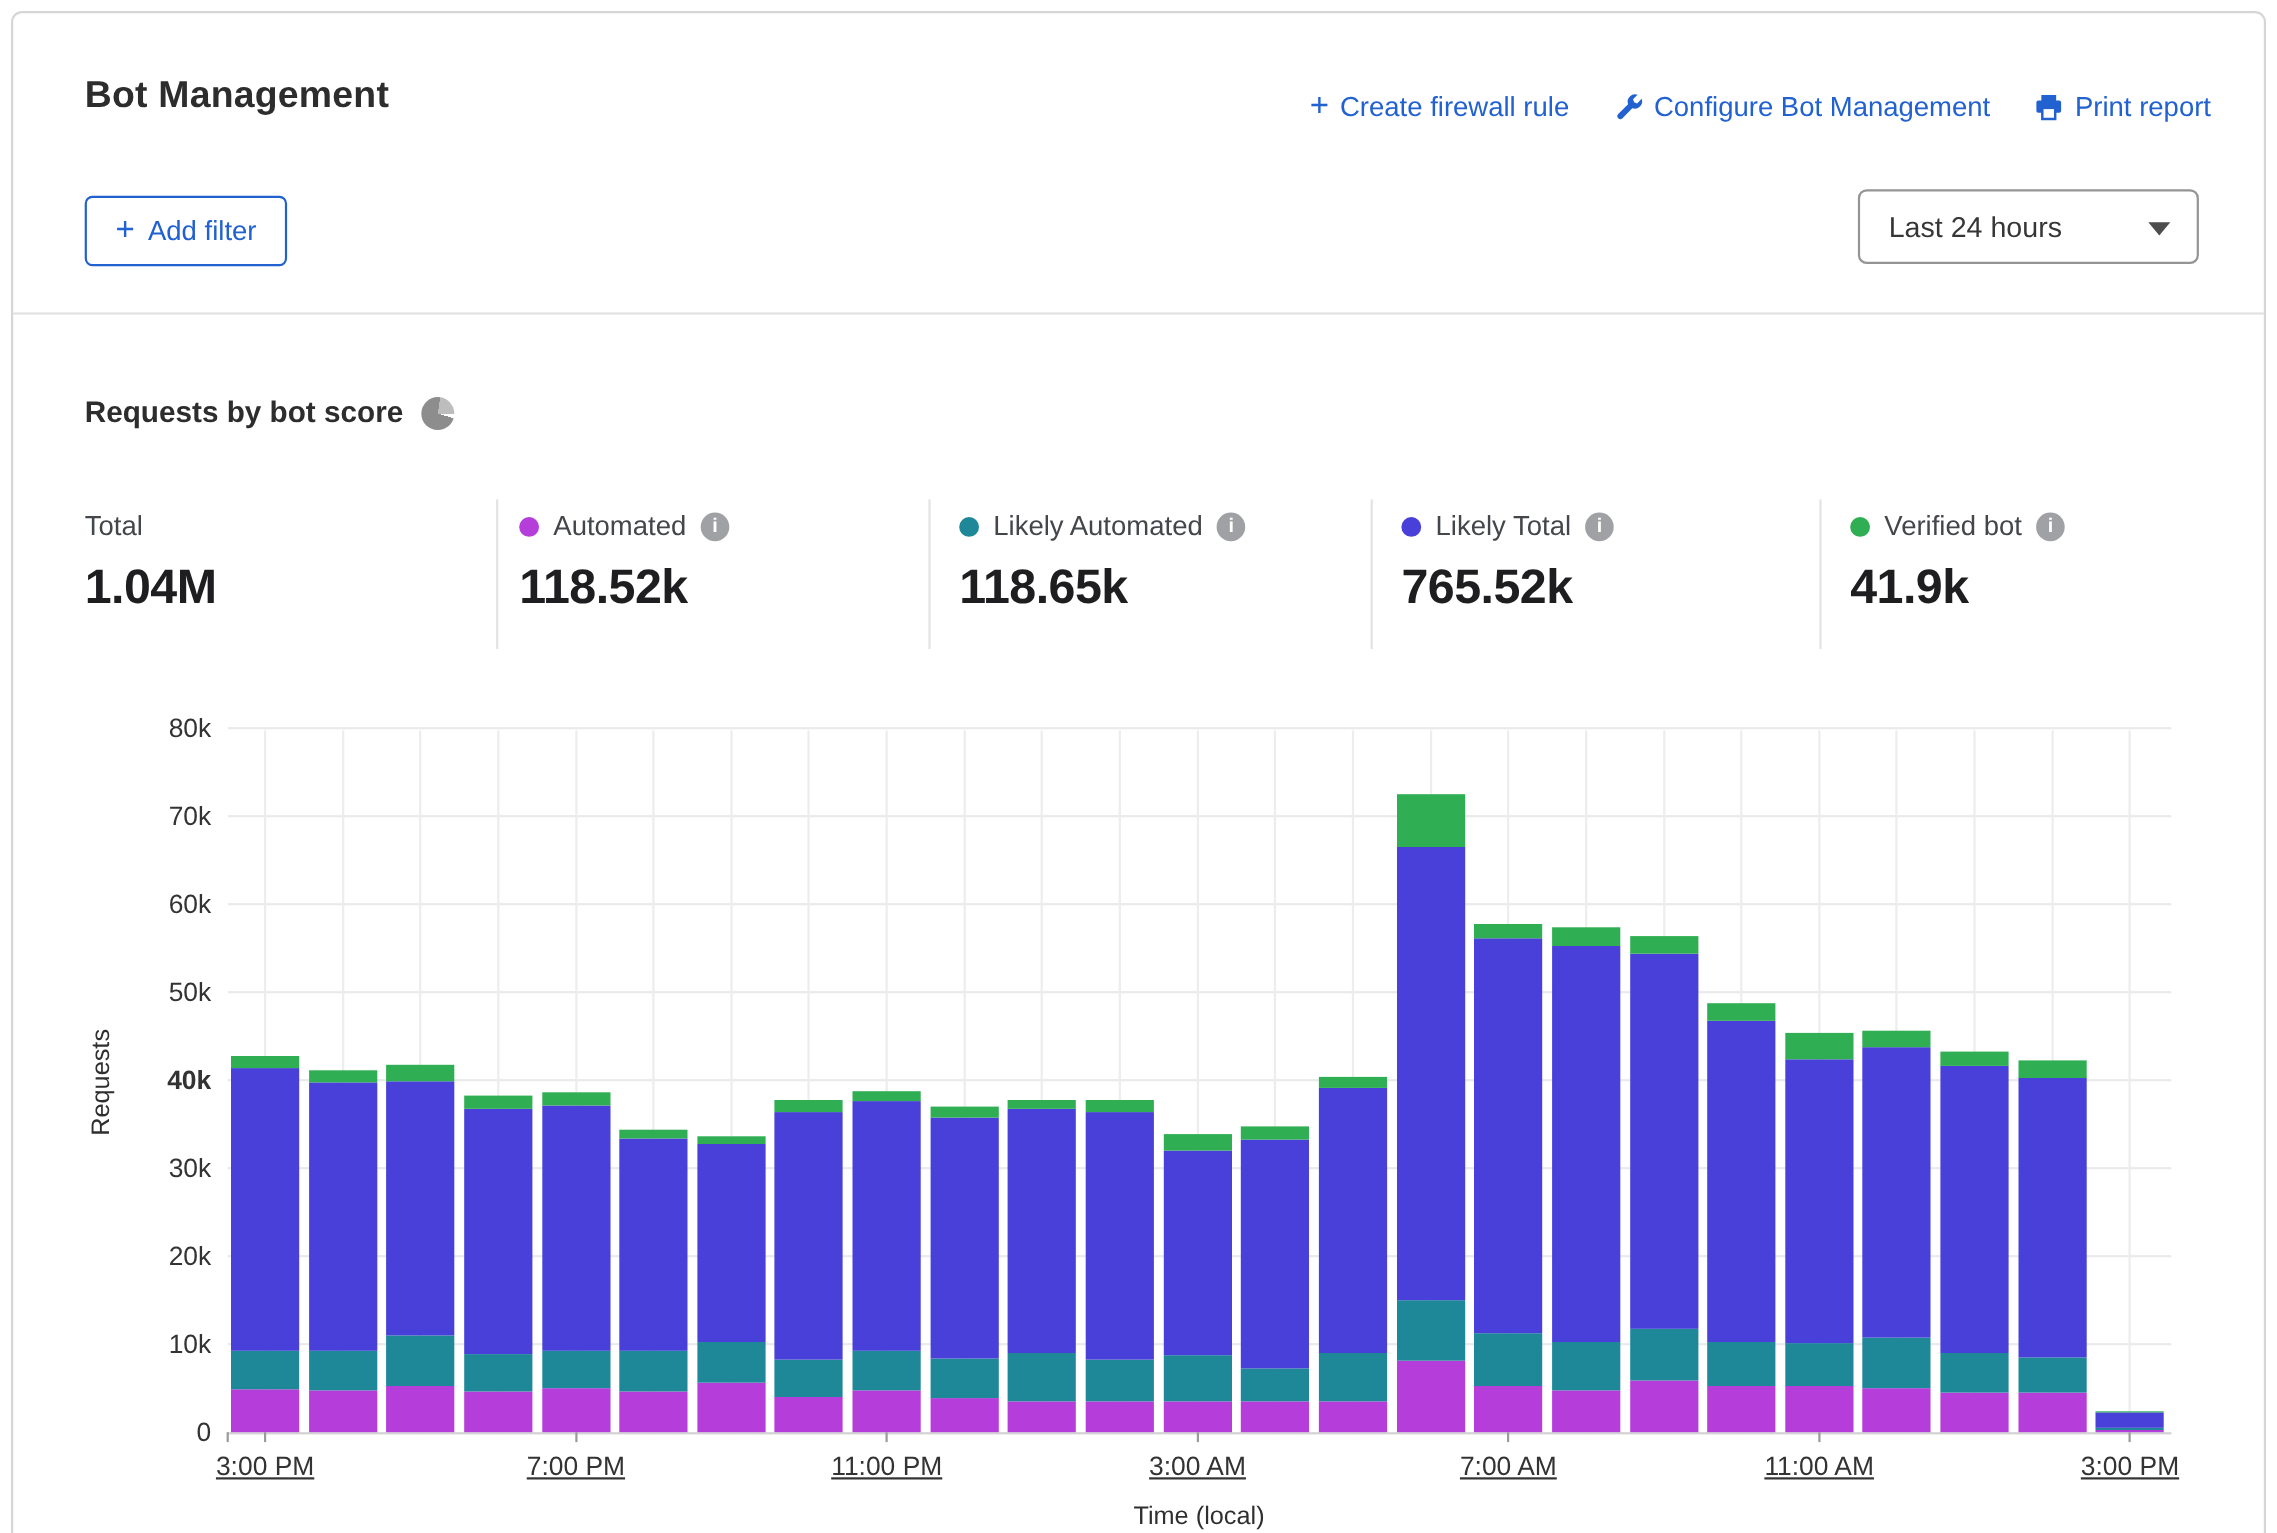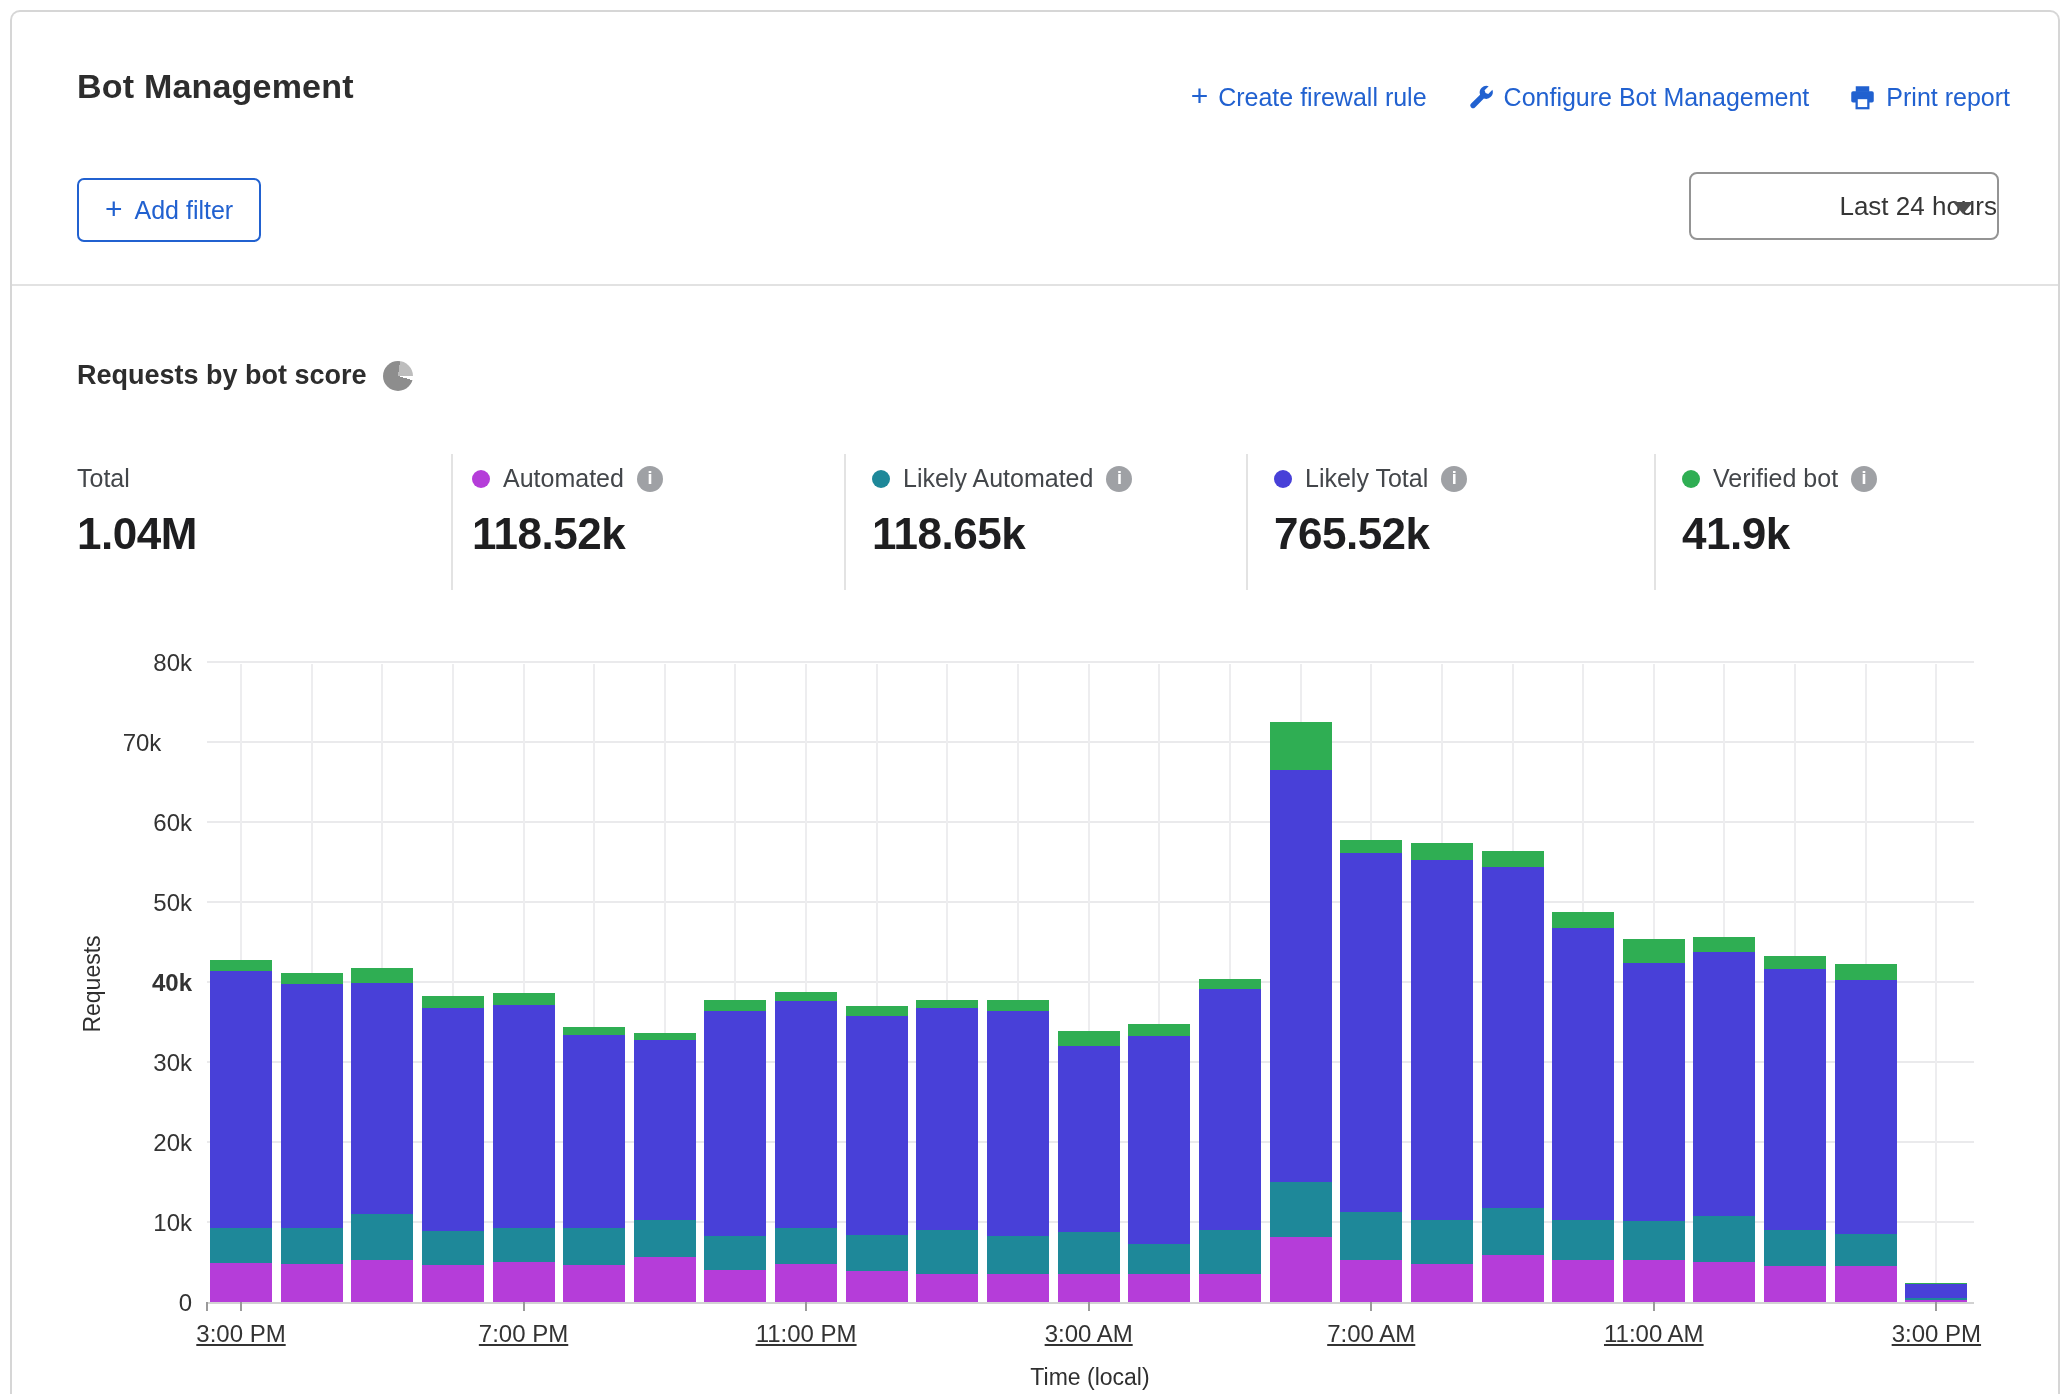--- a/index.html
+++ b/index.html
@@ -15,21 +15,21 @@
   .hlink { display:flex; align-items:center; gap:10px; color:#2161d0; font-size:25px; cursor:pointer; white-space:nowrap; }
   .plus-glyph { font-size:30px; font-weight:400; line-height:1; position:relative; top:-1px; }
   .hicon svg { display:block; }
 
   .add-filter { position:absolute; left:65px; top:166px; height:64px; padding:0 26px;
                 display:flex; align-items:center; gap:12px; background:#fff;
                 border:2px solid #2161d0; border-radius:7px; color:#2161d0; font-size:25px; cursor:pointer; }
 
   .time-range { position:absolute; left:1677px; top:160px; width:310px; height:68px;
                 border:2px solid #949494; border-radius:8px; background:#fff;
-                display:flex; align-items:center; padding-left:26px; font-size:26px; color:#363636; cursor:pointer;justify-content:flex-end; }
+                display:flex; align-items:center; padding-left:26px; font-size:26px; color:#363636; cursor:pointer; }
   .caret { position:absolute; right:24px; top:28px; width:0; height:0;
            border-left:10px solid transparent; border-right:10px solid transparent; border-top:12px solid #4d4d4d; }
 
   .header-divider { position:absolute; left:0; right:0; top:272px; height:2px; background:#e2e2e2; }
 
   
   .section-title-row { position:absolute; left:65px; top:348px; display:flex; align-items:center; gap:16px; }
   .section-title { font-size:27px; font-weight:700; color:#2d2d2d; }
   .pie-icon { width:30px; height:30px; border-radius:50%;
               background:conic-gradient(from 8deg, #bdbdbd 0 82deg, #ffffff 82deg 98deg, #8d8d8d 98deg 360deg); }
@@ -160,21 +160,21 @@
 
   <div class="axis-title-y">Requests</div>
   <div id="y-labels">
       <span class="ytick" style="top: 1277px;">0</span>
       <span class="ytick" style="top: 1197px;">10k</span>
       <span class="ytick" style="top: 1117px;">20k</span>
       <span class="ytick" style="top: 1037px;">30k</span>
       <span class="ytick" style="top: 957px; font-weight: bold;">40k</span>
       <span class="ytick" style="top: 877px;">50k</span>
       <span class="ytick" style="top: 797px;">60k</span>
-      <span class="ytick" style="top: 717px; text-align: center;">70k</span>
+      <span class="ytick" style="top: 717px;">70k</span>
       <span class="ytick" style="top: 637px;">80k</span>
     </div>
   <div id="plot">
       <div class="hgrid" style="bottom: 79px;"></div>
       <div class="hgrid" style="bottom: 159px;"></div>
       <div class="hgrid" style="bottom: 239px;"></div>
       <div class="hgrid" style="bottom: 319px;"></div>
       <div class="hgrid" style="bottom: 399px;"></div>
       <div class="hgrid" style="bottom: 479px;"></div>
       <div class="hgrid" style="bottom: 559px;"></div>

